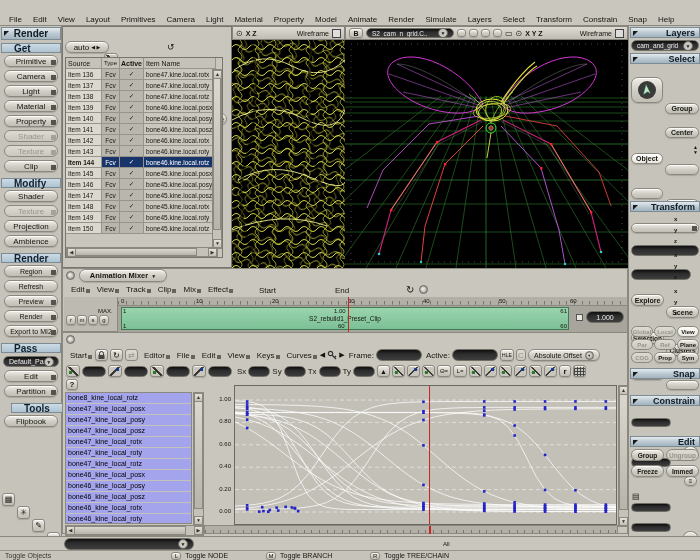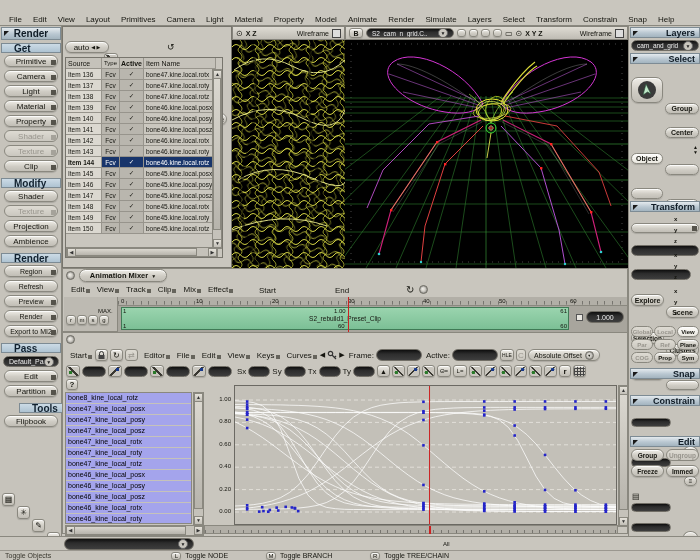--- a/index.html
+++ b/index.html
@@ -170,21 +170,21 @@
     </div>
     <div class="abs" style="left:0;top:344px;width:62px;display:flex;flex-direction:column;gap:3px;align-items:center;">
 
     <div class="btn menu" style="width:54px;height:12px;">
           <span>Edit</span>
         </div>
         <div class="btn menu" style="width:54px;height:12px;">
           <span>Partition</span>
         </div>
       </div>
-    <div class="abs glabel" style="left:19px;top:377px;width:60px;height:10px;">Tools</div>
+    <div class="abs glabel" style="left:11px;top:377px;width:60px;height:10px;">Tools</div>
     <div class="abs" style="left:0;top:389px;width:62px;display:flex;flex-direction:column;gap:3px;align-items:center;">
 
     <div class="btn" style="width:54px;height:12px;">
           <span>Flipbook</span>
         </div>
       </div>
 
     <div class="btn sq abs" style="left:2px;top:456px;width:13px;height:13px;font-size:8px;">▦</div>
     <div class="btn sq abs" style="left:17px;top:456px;width:13px;height:13px;font-size:8px;">✳</div>
     <div class="btn sq abs" style="left:32px;top:456px;width:13px;height:13px;font-size:8px;">✎</div>

